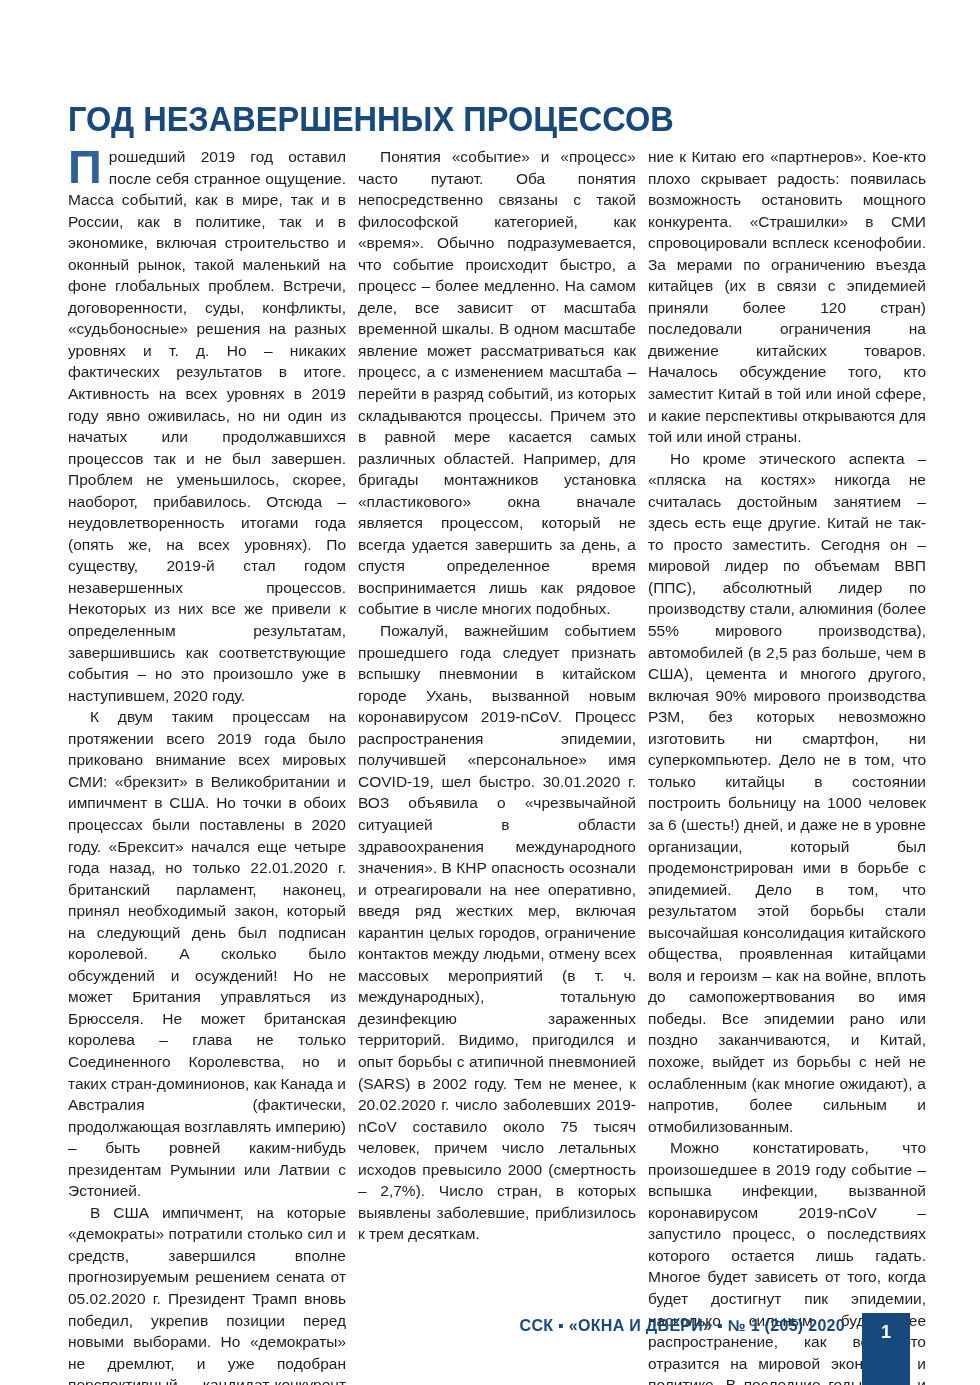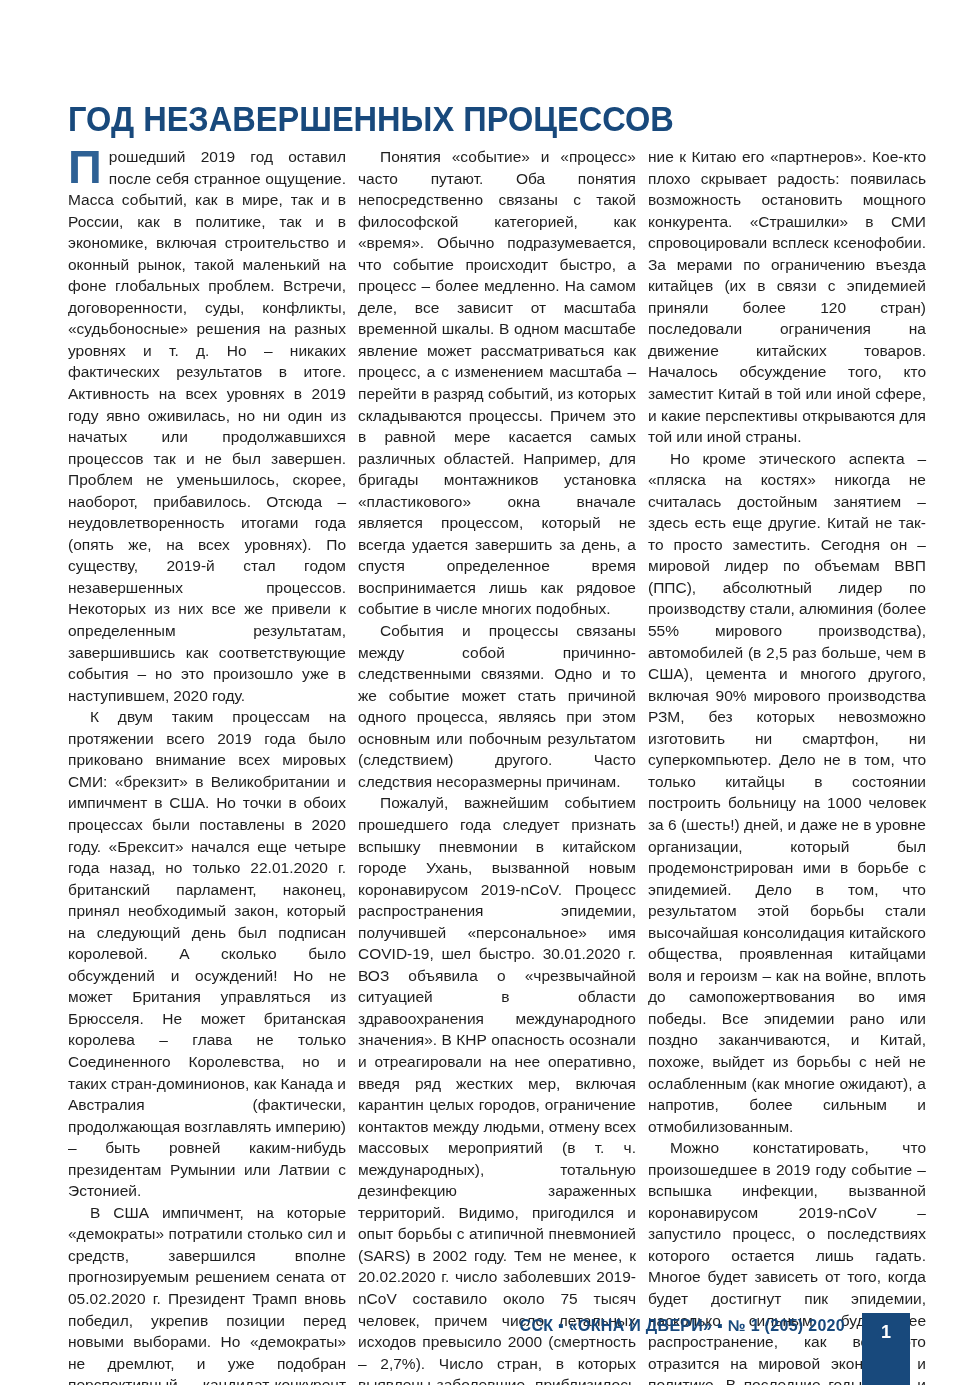--- a/index.html
+++ b/index.html
@@ -68,21 +68,20 @@
   <div class="col">
     <div>
         <p class="par"><span class="dropcap">П</span>рошедший 2019 год оставил после себя странное ощущение. Масса событий, как в мире, так и в России, как в политике, так и в экономике, включая строительство и оконный рынок, такой маленький на фоне глобальных проблем. Встречи, договоренности, суды, конфликты, «судьбоносные» решения на разных уровнях и т. д. Но – никаких фактических результатов в итоге. Активность на всех уровнях в 2019 году явно оживилась, но ни один из начатых или продолжавшихся процессов так и не был завершен. Проблем не уменьшилось, скорее, наоборот, прибавилось. Отсюда – неудовлетворенность итогами года (опять же, на всех уровнях). По существу, 2019-й стал годом незавершенных процессов. Некоторых из них все же привели к определенным результатам, завершившись как соответствующие события – но это произошло уже в наступившем, 2020 году.</p>
         <p class="par indent">К двум таким процессам на протяжении всего 2019 года было приковано внимание всех мировых СМИ: «брекзит» в Великобритании и импичмент в США. Но точки в обоих процессах были поставлены в 2020 году. «Брексит» начался еще четыре года назад, но только 22.01.2020 г. британский парламент, наконец, принял необходимый закон, который на следующий день был подписан королевой. А сколько было обсуждений и осуждений! Но не может Британия управляться из Брюсселя. Не может британская королева – глава не только Соединенного Королевства, но и таких стран-доминионов, как Канада и Австралия (фактически, продолжающая возглавлять империю) – быть ровней каким-нибудь президентам Румынии или Латвии с Эстонией.</p>
         <p class="par indent">В США импичмент, на которые «демократы» потратили столько сил и средств, завершился вполне прогнозируемым решением сената от 05.02.2020 г. Президент Трамп вновь победил, укрепив позиции перед новыми выборами. Но «демократы» не дремлют, и уже подобран перспективный кандидат-конкурент по французскому образцу: молодой, голубой, амбициозный. Впрочем, США – не Франция…</p>
       </div>
   </div>
   <div class="col">
     <div>
         <p class="par indent">Понятия «событие» и «процесс» часто путают. Оба понятия непосредственно связаны с такой философской категорией, как «время». Обычно подразумевается, что событие происходит быстро, а процесс – более медленно. На самом деле, все зависит от масштаба временной шкалы. В одном масштабе явление может рассматриваться как процесс, а с изменением масштаба – перейти в разряд событий, из которых складываются процессы. Причем это в равной мере касается самых различных областей. Например, для бригады монтажников установка «пластикового» окна вначале является процессом, который не всегда удается завершить за день, а спустя определенное время воспринимается лишь как рядовое событие в числе многих подобных.</p>
-        <p class="par indent">События и процессы связаны между собой причинно-следственными связями. Одно и то же событие может стать причиной одного процесса, являясь при этом основным или побочным результатом (следствием) другого. Часто следствия несоразмерны причинам.</p>
         <p class="par indent">Пожалуй, важнейшим событием прошедшего года следует признать вспышку пневмонии в китайском городе Ухань, вызванной новым коронавирусом 2019-nCoV. Процесс распространения эпидемии, получившей «персональное» имя COVID-19, шел быстро. 30.01.2020 г. ВОЗ объявила о «чрезвычайной ситуацией в области здравоохранения международного значения». В КНР опасность осознали и отреагировали на нее оперативно, введя ряд жестких мер, включая карантин целых городов, ограничение контактов между людьми, отмену всех массовых мероприятий (в т. ч. международных), тотальную дезинфекцию зараженных территорий. Видимо, пригодился и опыт борьбы с атипичной пневмонией (SARS) в 2002 году. Тем не менее, к 20.02.2020 г. число заболевших 2019-nCoV составило около 75 тысяч человек, причем число летальных исходов превысило 2000 (смертность – 2,7%). Число стран, в которых выявлены заболевшие, приблизилось к трем десяткам.</p>
       </div>
   </div>
   <div class="col">
     <div>
         <p class="par">ние к Китаю его «партнеров». Кое-кто плохо скрывает радость: появилась возможность остановить мощного конкурента. «Страшилки» в СМИ спровоцировали всплеск ксенофобии. За мерами по ограничению въезда китайцев (их в связи с эпидемией приняли более 120 стран) последовали ограничения на движение китайских товаров. Началось обсуждение того, кто заместит Китай в той или иной сфере, и какие перспективы открываются для той или иной страны.</p>
         <p class="par indent">Но кроме этического аспекта – «пляска на костях» никогда не считалась достойным занятием – здесь есть еще другие. Китай не так-то просто заместить. Сегодня он – мировой лидер по объемам ВВП (ППС), абсолютный лидер по производству стали, алюминия (более 55% мирового производства), автомобилей (в 2,5 раз больше, чем в США), цемента и многого другого, включая 90% мирового производства РЗМ, без которых невозможно изготовить ни смартфон, ни суперкомпьютер. Дело не в том, что только китайцы в состоянии построить больницу на 1000 человек за 6 (шесть!) дней, и даже не в уровне организации, который был продемонстрирован ими в борьбе с эпидемией. Дело в том, что результатом этой борьбы стали высочайшая консолидация китайского общества, проявленная китайцами воля и героизм – как на войне, вплоть до самопожертвования во имя победы. Все эпидемии рано или поздно заканчиваются, и Китай, похоже, выйдет из борьбы с ней не ослабленным (как многие ожидают), а напротив, более сильным и отмобилизованным.</p>
         <p class="par indent">Можно констатировать, что произошедшее в 2019 году событие – вспышка инфекции, вызванной коронавирусом 2019-nCoV – запустило процесс, о последствиях которого остается лишь гадать. Многое будет зависеть от того, когда будет достигнут пик эпидемии, насколько сильным будет ее распространение, как все это отразится на мировой экономике и политике. В последние годы часто и много говорилось о новом мировом кризисе – в разных странах, разными людьми, с разной аргументацией. Похоже, что кризис начался – как всегда, неожиданно, и так, как никто не ожидал.</p>
       </div>
 

